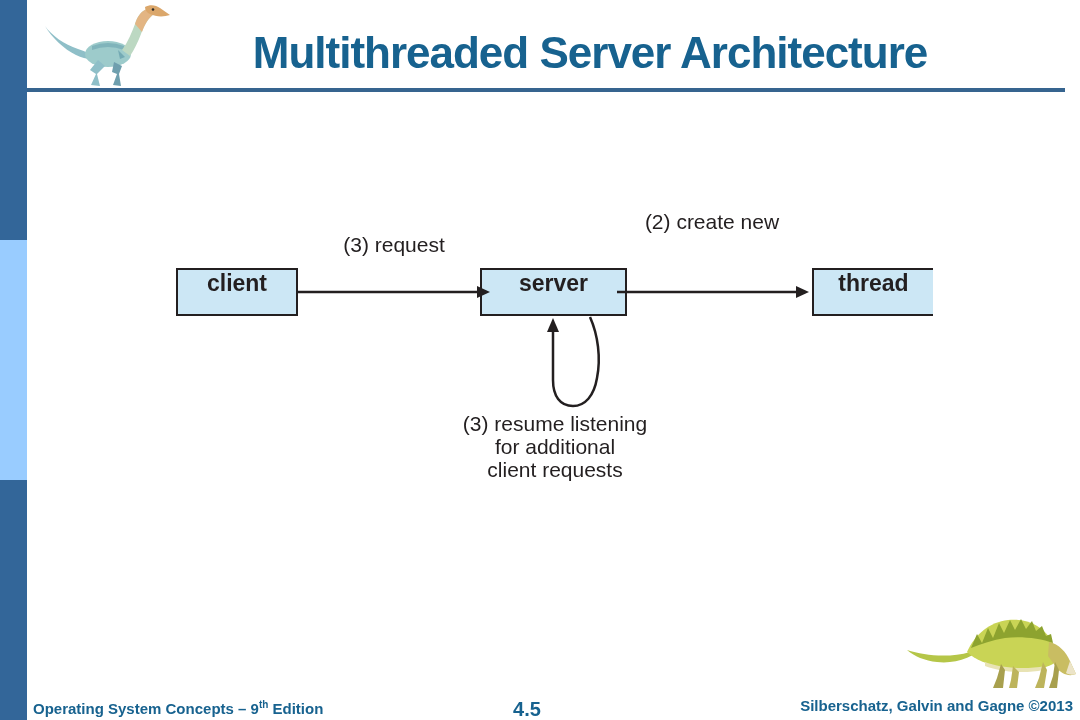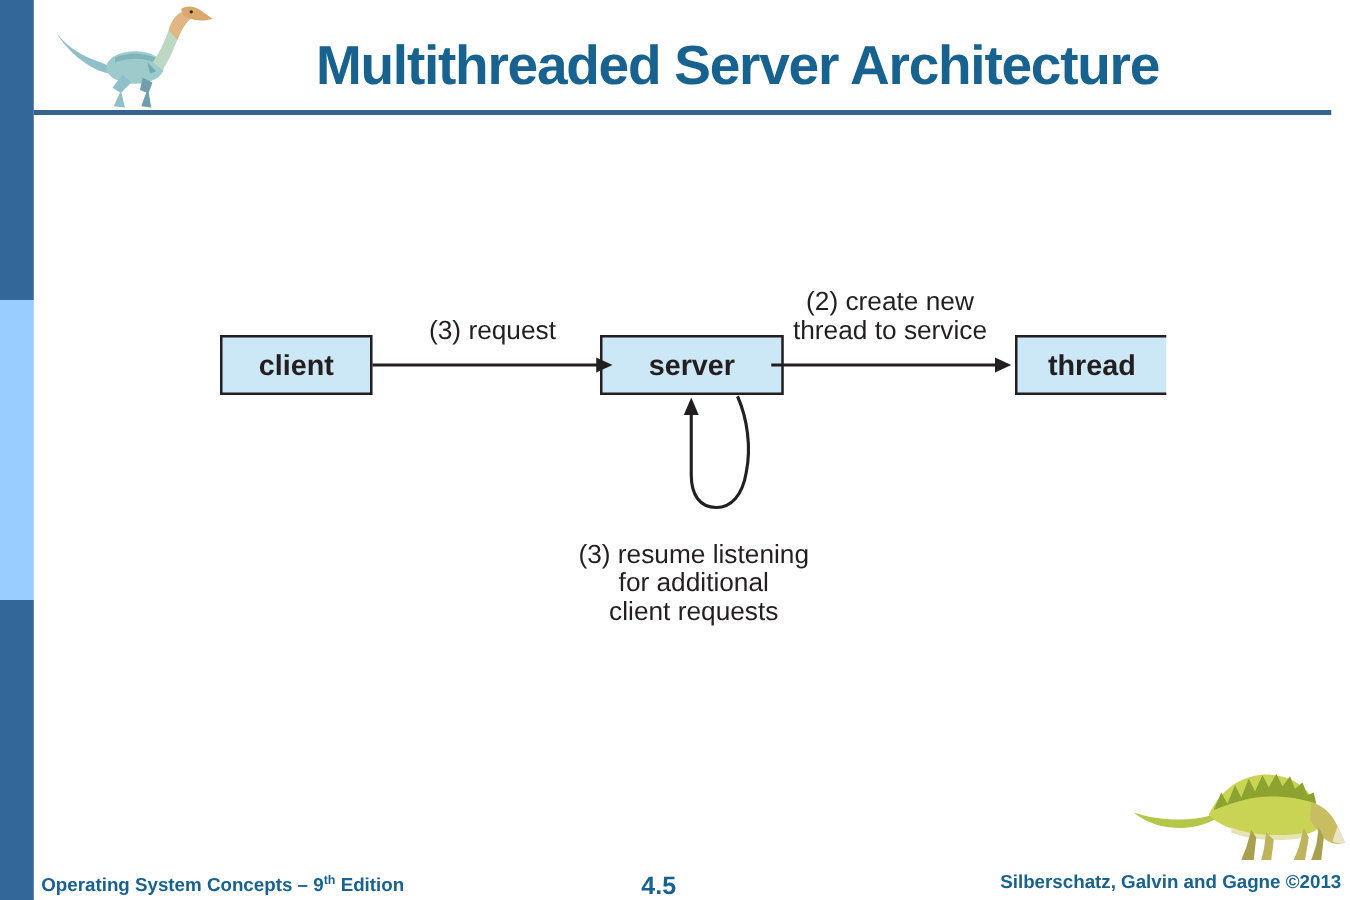--- a/index.html
+++ b/index.html
@@ -35,34 +35,34 @@
     position:absolute;left:27px;top:88px;width:1038px;height:4px;
     background:var(--title-rule);
   }
   .dino-top{position:absolute;left:42px;top:2px;width:135px;height:88px;}
   .dino-bottom{position:absolute;left:905px;top:600px;width:175px;height:92px;}
 
   .diagram-box{
     position:absolute;height:48px;
     background:var(--box-fill);
     border:2px solid var(--ink);
-    display:flex;align-items:center;justify-content:center;
+    display:flex;align-items:flex-start;justify-content:center;
     font-size:23px;font-weight:bold;color:var(--ink);
   }
   .box-client{left:176px;top:268px;width:122px;}
   .box-server{left:480px;top:268px;width:147px;}
   .box-thread{left:812px;top:268px;width:121px;border-right:none;}
 
   .arrows-layer{
     position:absolute;left:0;top:0;width:1080px;height:720px;
     pointer-events:none;
   }
   .annotation{
     position:absolute;text-align:center;
-    font-size:21px;line-height:23px;color:var(--ink);margin-top:20px;
+    font-size:21px;line-height:23px;color:var(--ink);
   }
   .ann-step1{left:294px;top:233px;width:200px;}
   .ann-step2{left:602px;top:210px;width:220px;}
   .ann-step3{left:445px;top:412px;width:220px;}
 
   .footer-left{
     position:absolute;left:33px;top:699px;
     font-size:15px;font-weight:bold;color:var(--footer-text);
     white-space:nowrap;
   }
@@ -126,21 +126,20 @@
   <g>
     <path d="M 590 317 C 598 335, 601 358, 597 378 C 594 396, 585 406, 573 406 C 560 406, 553 396, 553 380 L 553 331" fill="none" stroke="#231f20" stroke-width="2.5"></path>
     <polygon points="553,318 547,332 559,332" fill="#231f20"></polygon>
   </g>
 </svg>
 
 <div class="annotation ann-step1">(3) request</div>
 
 <div class="annotation ann-step2">
   <div>(2) create new</div>
-  <div>thread to service</div>
 </div>
 
 <div class="annotation ann-step3">
   <div>(3) resume listening</div>
   <div>for additional</div>
   <div>client requests</div>
 </div>
 
 <div class="footer-left"><span>Operating System Concepts – 9</span><sup>th</sup><span> Edition</span></div>
 

